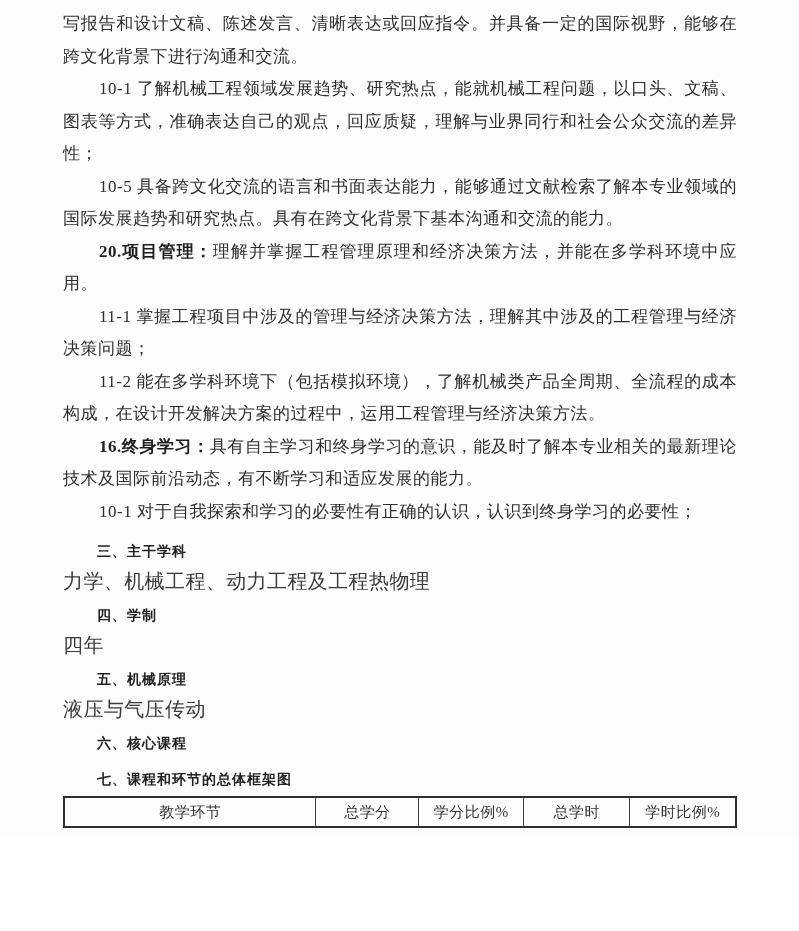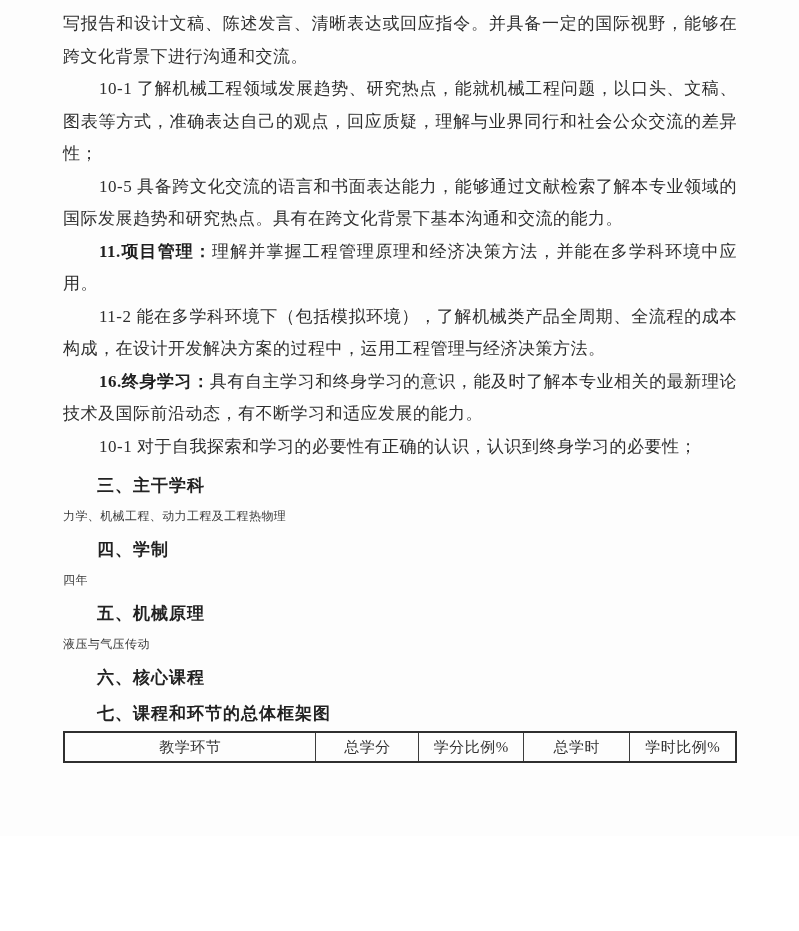--- a/index.html
+++ b/index.html
@@ -27,29 +27,29 @@
     letter-spacing: 0.5px;
   }
   .para.indent { text-indent: 36px; }
   .para .bold-run { font-weight: bold; color: #1f1f1f; }
 
   
   .section-heading {
     margin: 10px 0 0 34px;
     font-family: "Liberation Sans", "DejaVu Sans", sans-serif;
     font-weight: bold;
-    font-size: 17px;
+    font-size: 14px;
     line-height: 26px;
     color: #222222;
     letter-spacing: 1px;
   }
   
   .section-text {
     margin-top: 6px;
-    font-size: 12px;
+    font-size: 20px;
     line-height: 22px;
     color: #3a3a3a;
     text-align: justify;
     text-justify: inter-ideograph;
     letter-spacing: 0.4px;
   }
   .section-text.indent { text-indent: 36px; }
 
   
   table.framework {
@@ -78,21 +78,22 @@
   col.c-hourp { width: 15.8%; }
 </style>
 </head>
 <body>
 
 <div class="page">
 
   <p class="para">写报告和设计文稿、陈述发言、清晰表达或回应指令。并具备一定的国际视野，能够在跨文化背景下进行沟通和交流。</p>
   <p class="para indent">10-1 了解机械工程领域发展趋势、研究热点，能就机械工程问题，以口头、文稿、图表等方式，准确表达自己的观点，回应质疑，理解与业界同行和社会公众交流的差异性；</p>
   <p class="para indent">10-5 具备跨文化交流的语言和书面表达能力，能够通过文献检索了解本专业领域的国际发展趋势和研究热点。具有在跨文化背景下基本沟通和交流的能力。</p>
-  <p class="para indent"><span class="bold-run">11.项目管理：</span><span>理解并掌握工程管理原理和经济决策方法，并能在多学科环境中应用。</span></p>
+  <p class="para indent"><span class="bold-run">20.项目管理：</span><span>理解并掌握工程管理原理和经济决策方法，并能在多学科环境中应用。</span></p>
+  <p class="para indent">11-1 掌握工程项目中涉及的管理与经济决策方法，理解其中涉及的工程管理与经济决策问题；</p>
   <p class="para indent">11-2 能在多学科环境下（包括模拟环境），了解机械类产品全周期、全流程的成本构成，在设计开发解决方案的过程中，运用工程管理与经济决策方法。</p>
   <p class="para indent"><span class="bold-run">16.终身学习：</span><span>具有自主学习和终身学习的意识，能及时了解本专业相关的最新理论技术及国际前沿动态，有不断学习和适应发展的能力。</span></p>
   <p class="para indent">10-1 对于自我探索和学习的必要性有正确的认识，认识到终身学习的必要性；</p>
 
   <h2 class="section-heading">三、主干学科</h2>
   <p class="section-text">力学、机械工程、动力工程及工程热物理</p>
 
   <h2 class="section-heading">四、学制</h2>
   <p class="section-text">四年</p>
 

